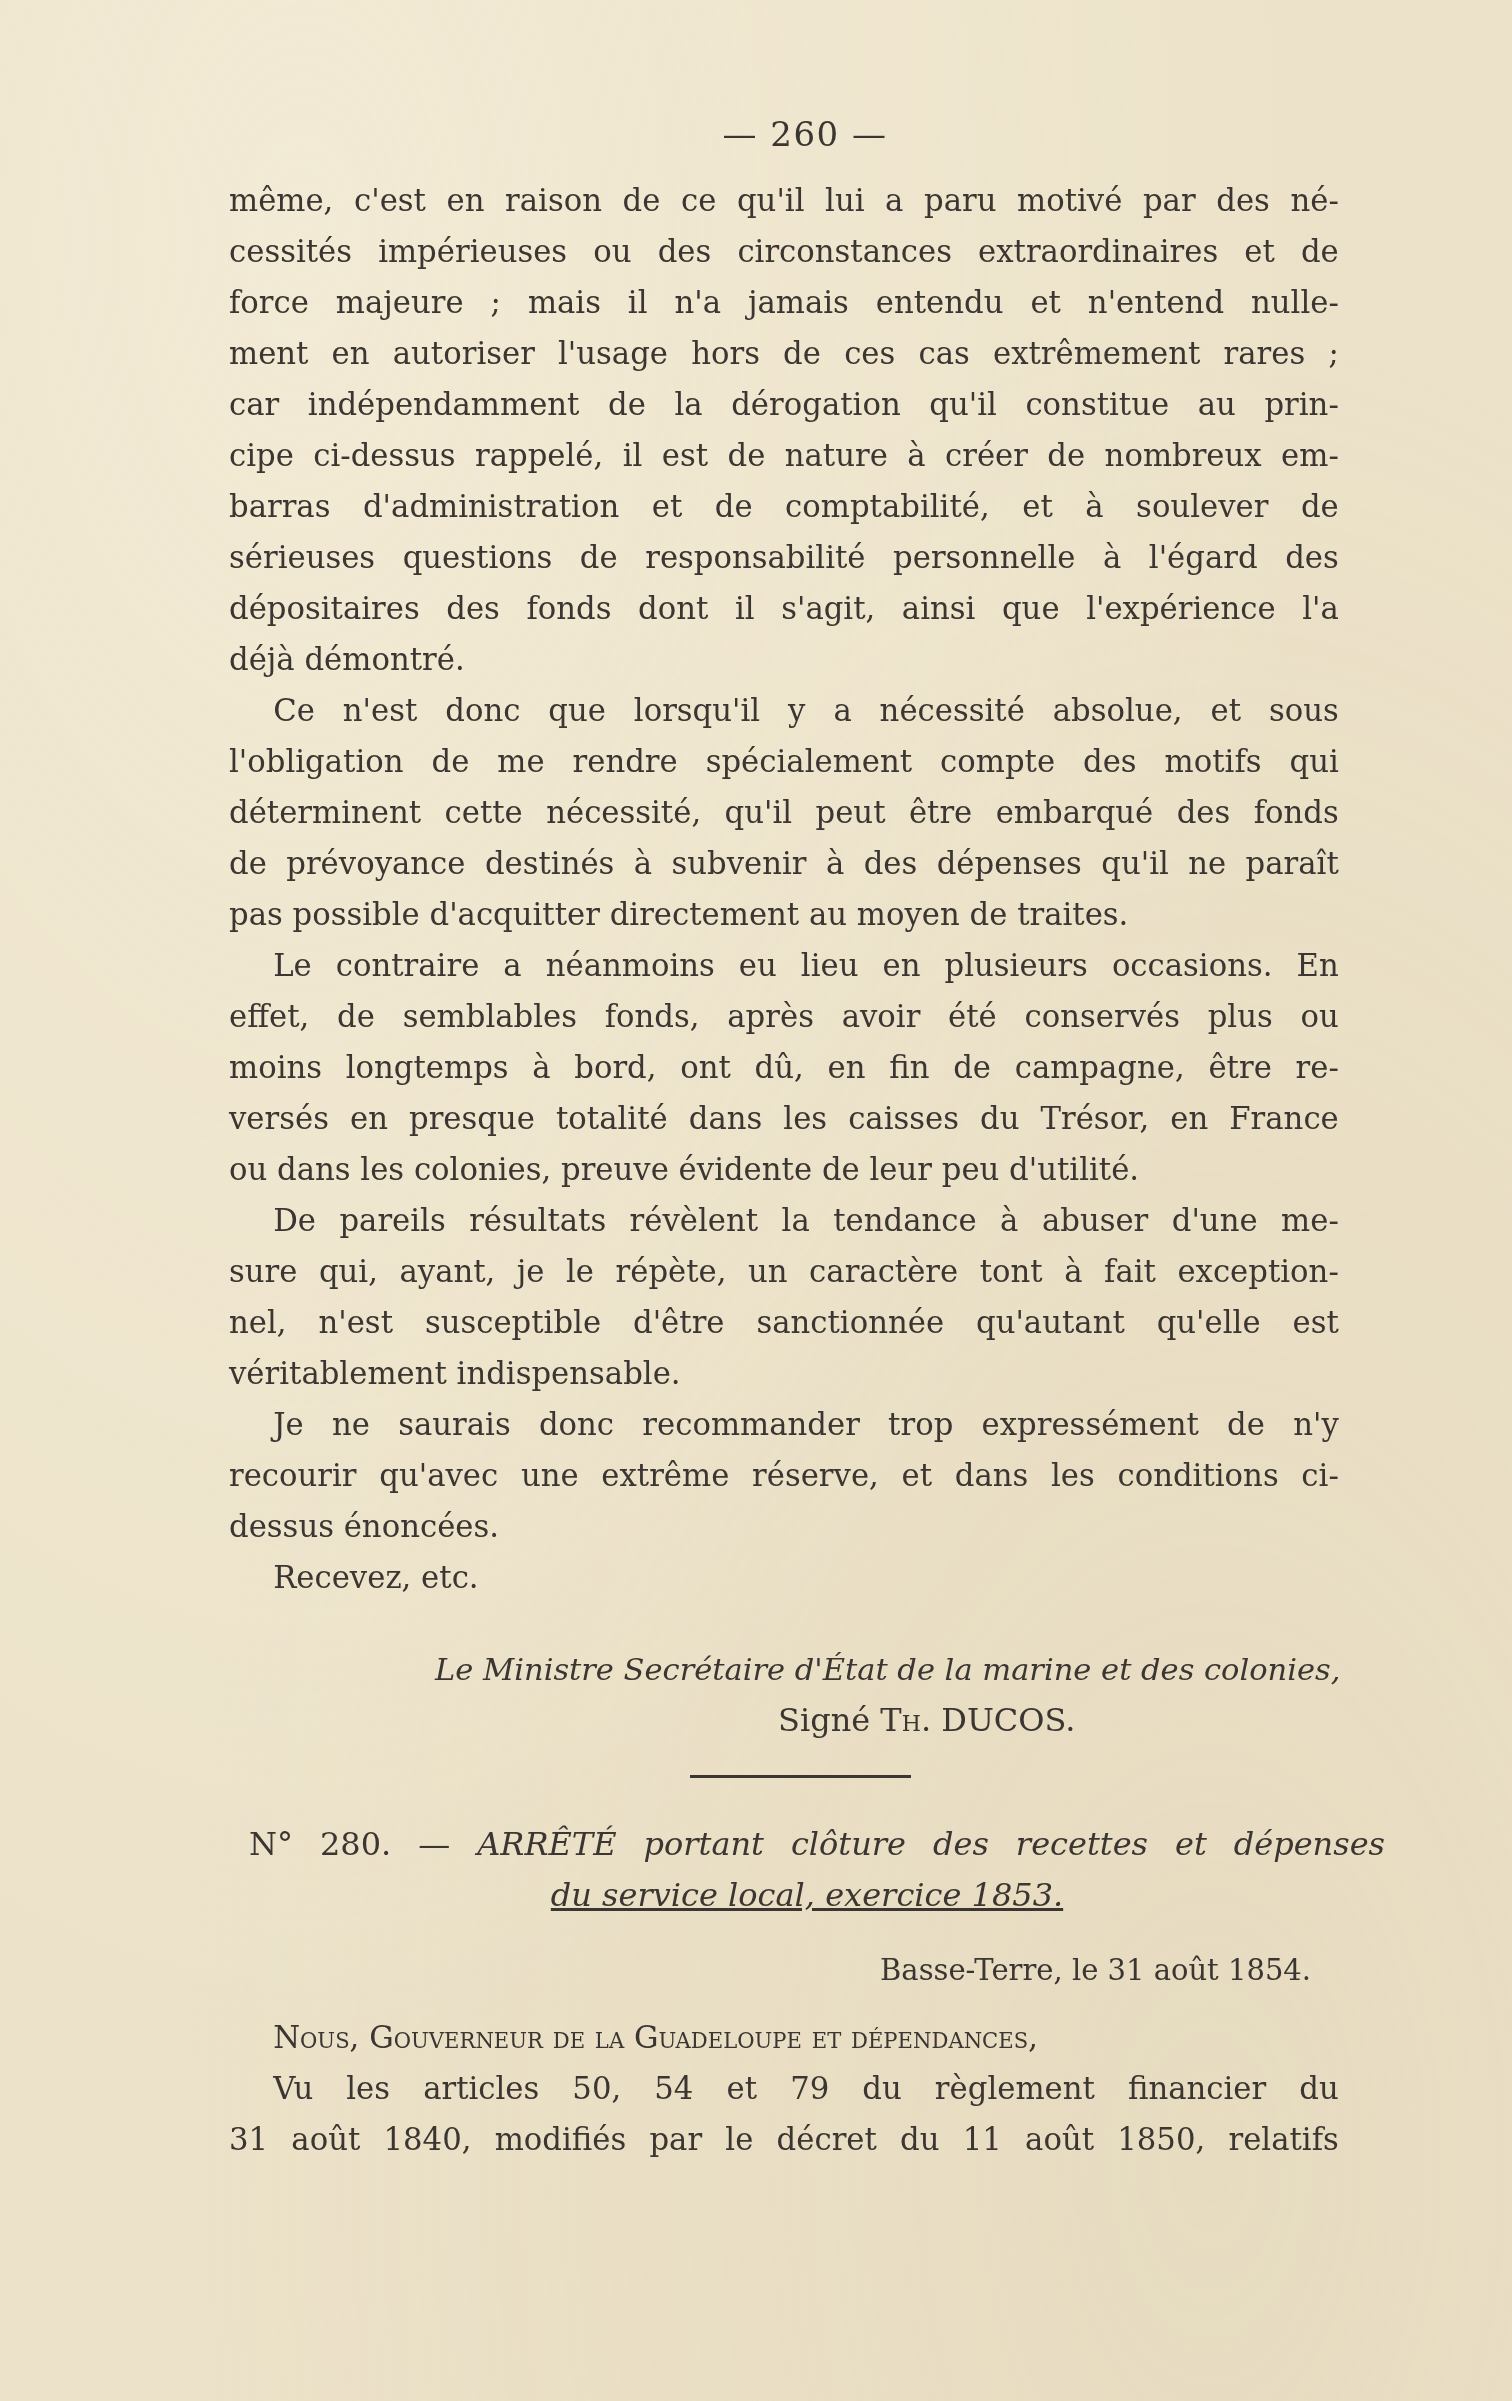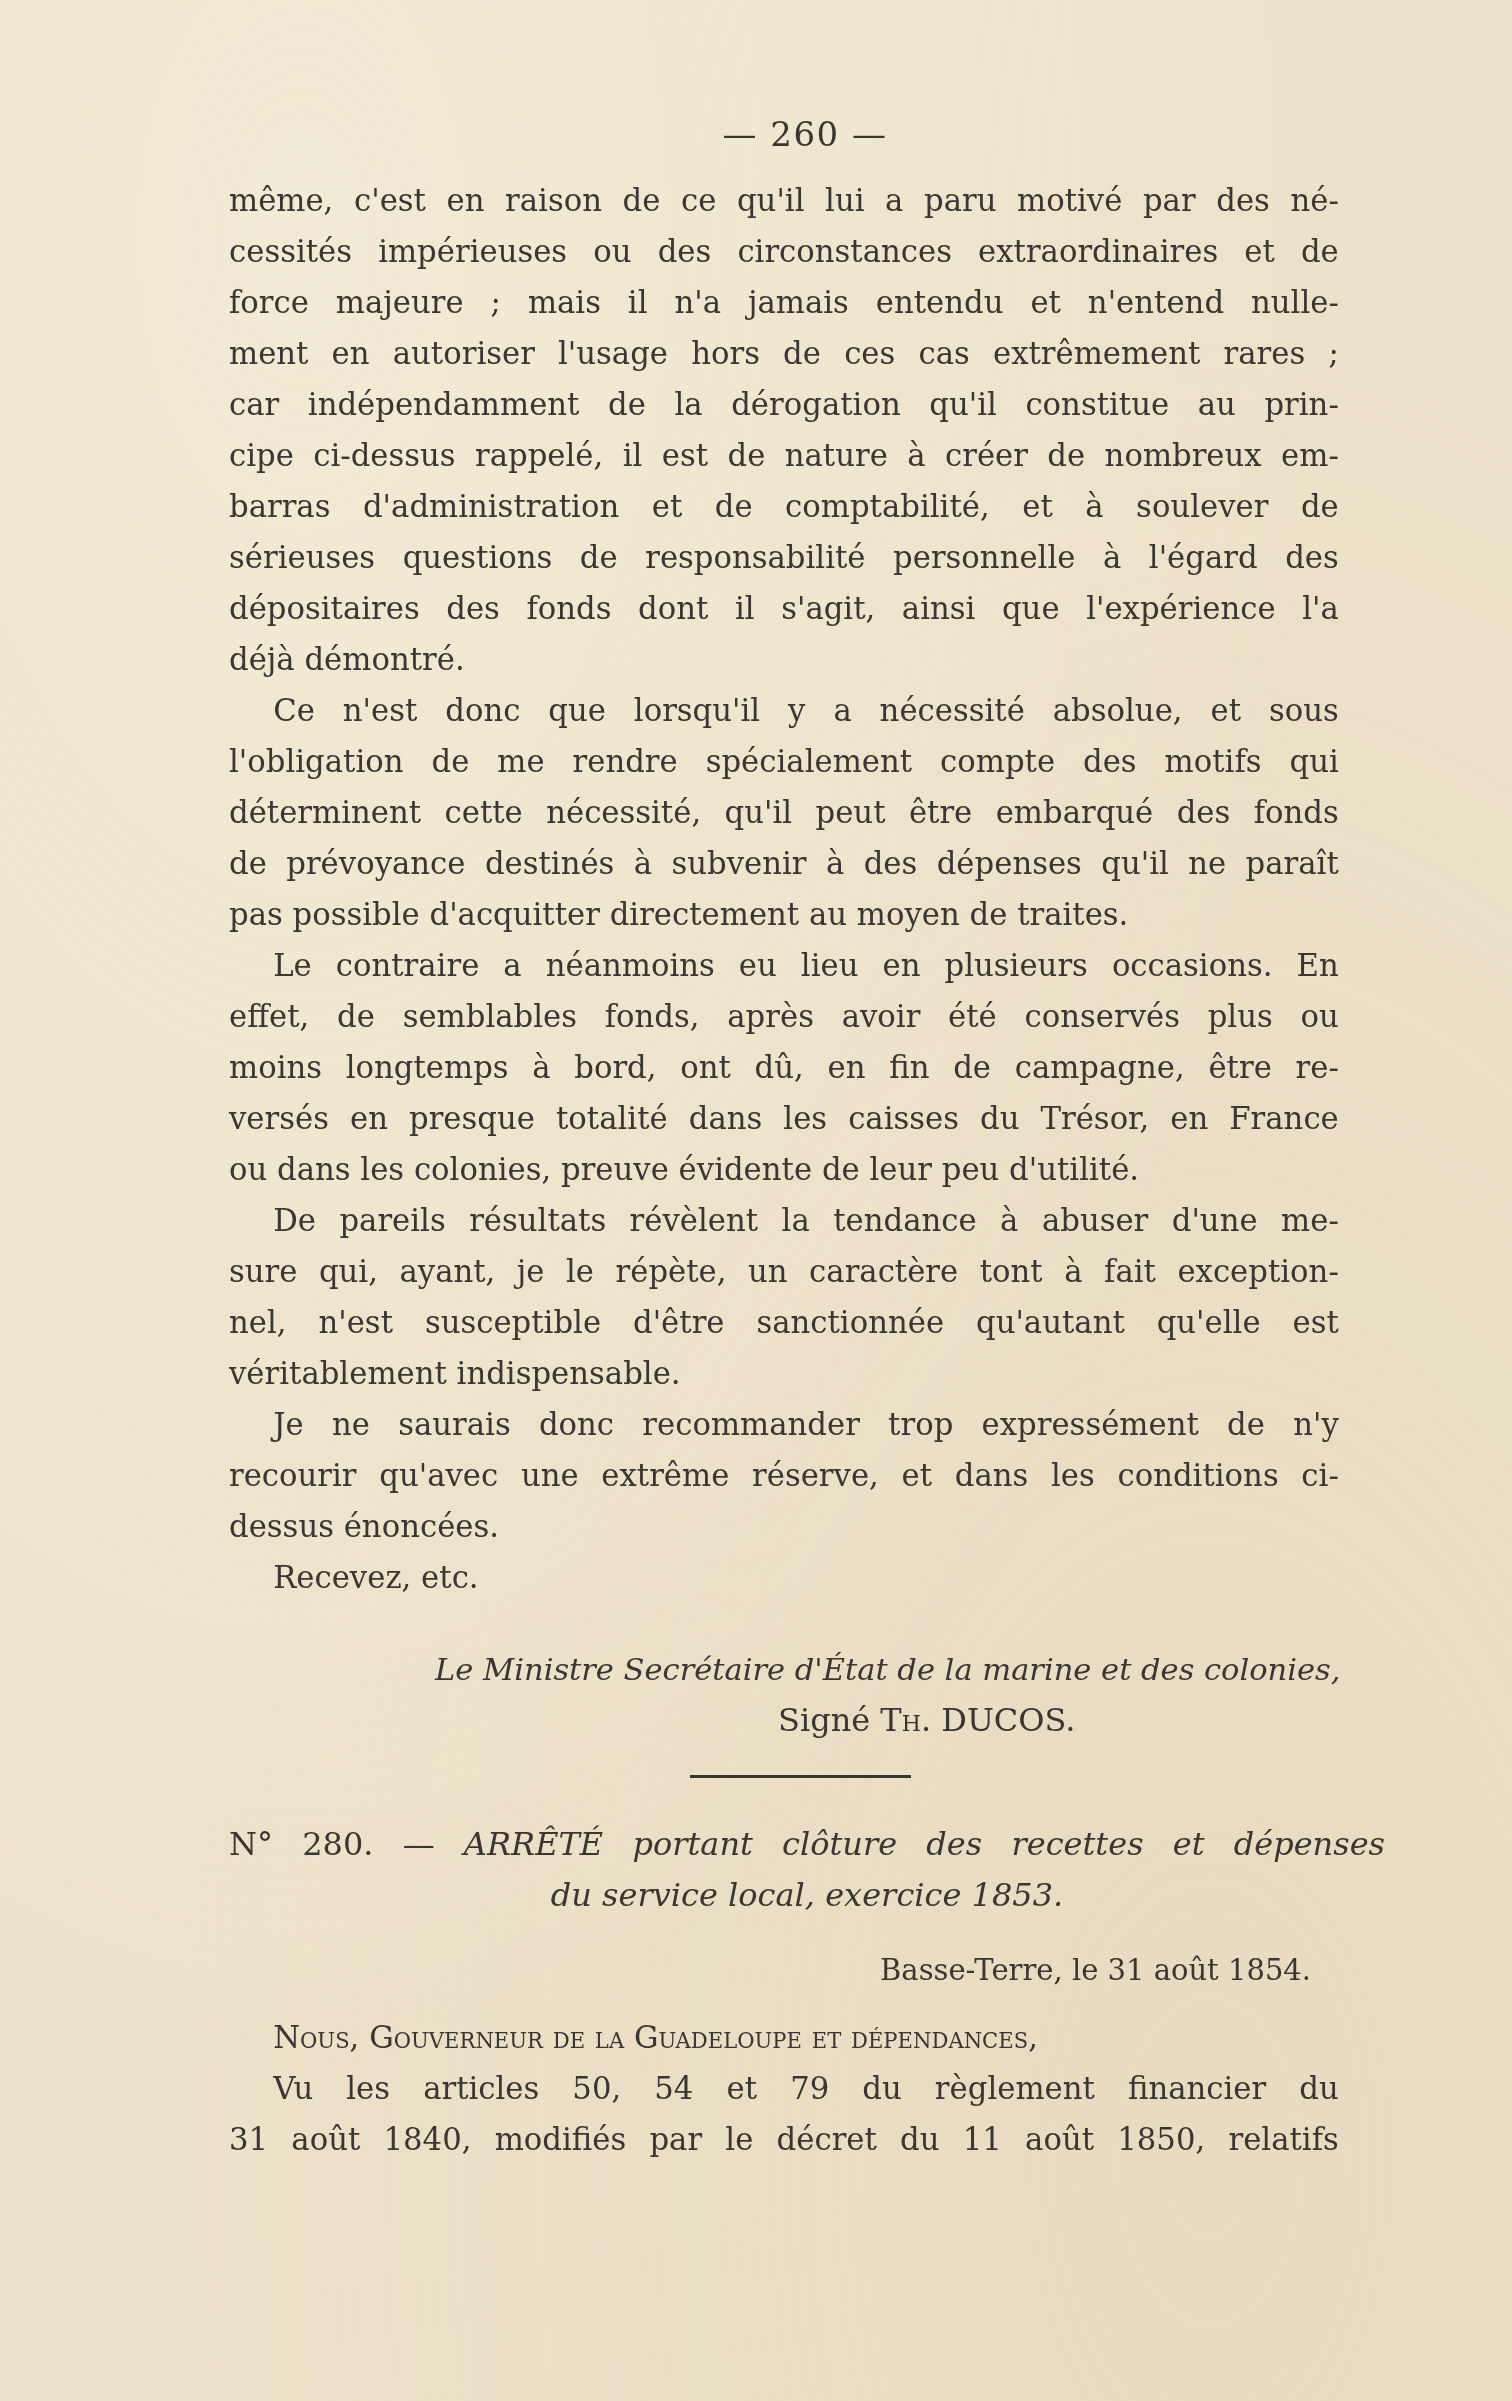--- a/index.html
+++ b/index.html
@@ -91,25 +91,27 @@
       font-style: normal;
     }
     .heading .title-italic {
       font-style: italic;
     }
     .heading .l1 {
       display: block;
       text-align: justify;
       text-align-last: justify;
       white-space: nowrap;
+      margin-left: 20px;
     }
     .heading .l2 {
       display: block;
       text-align: center;
       font-style: italic;
+      text-decoration: underline;
     }
     .place-date {
       position: absolute;
       top: 1953px;
       right: 202px;
       font-size: 29px;
     }
     #decree-text {
       top: 2012px;
     }

